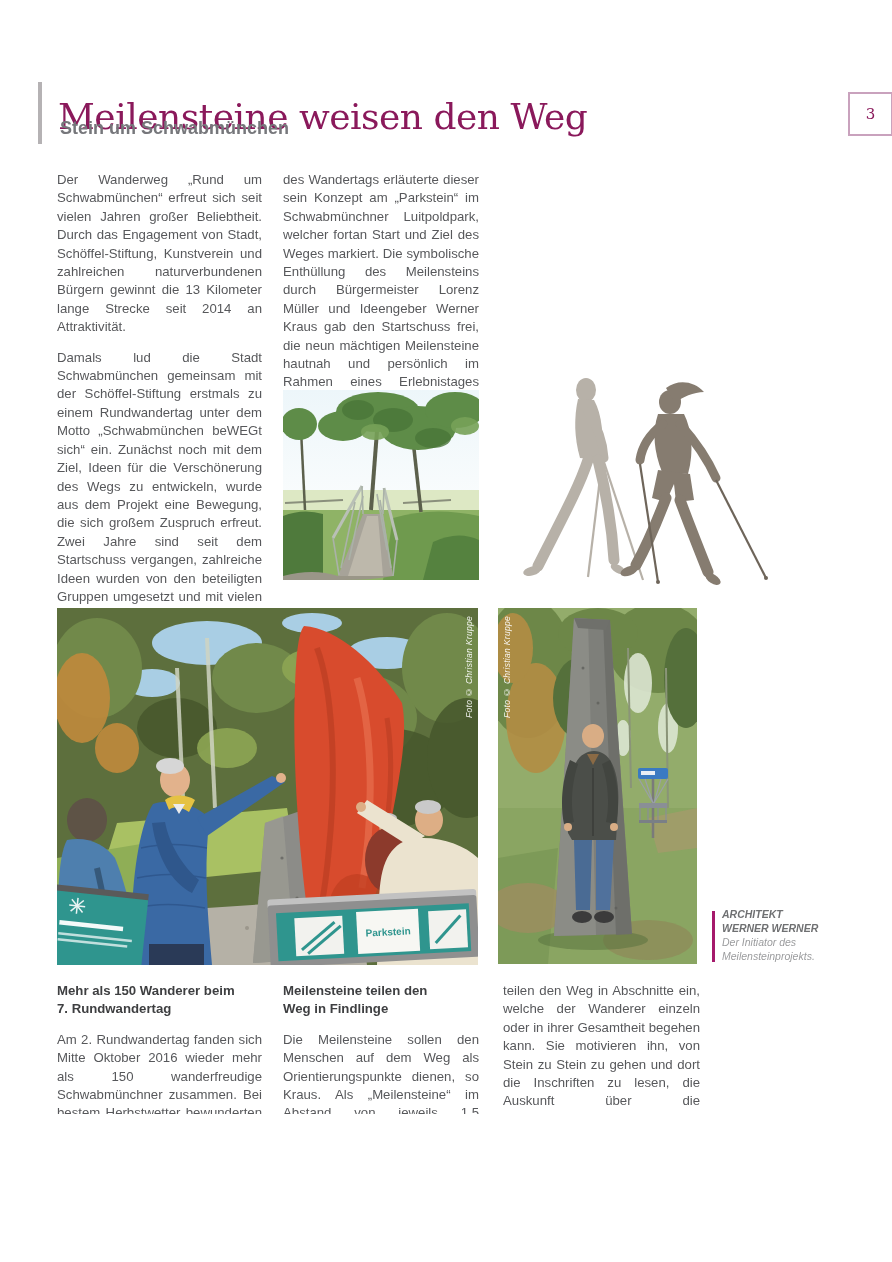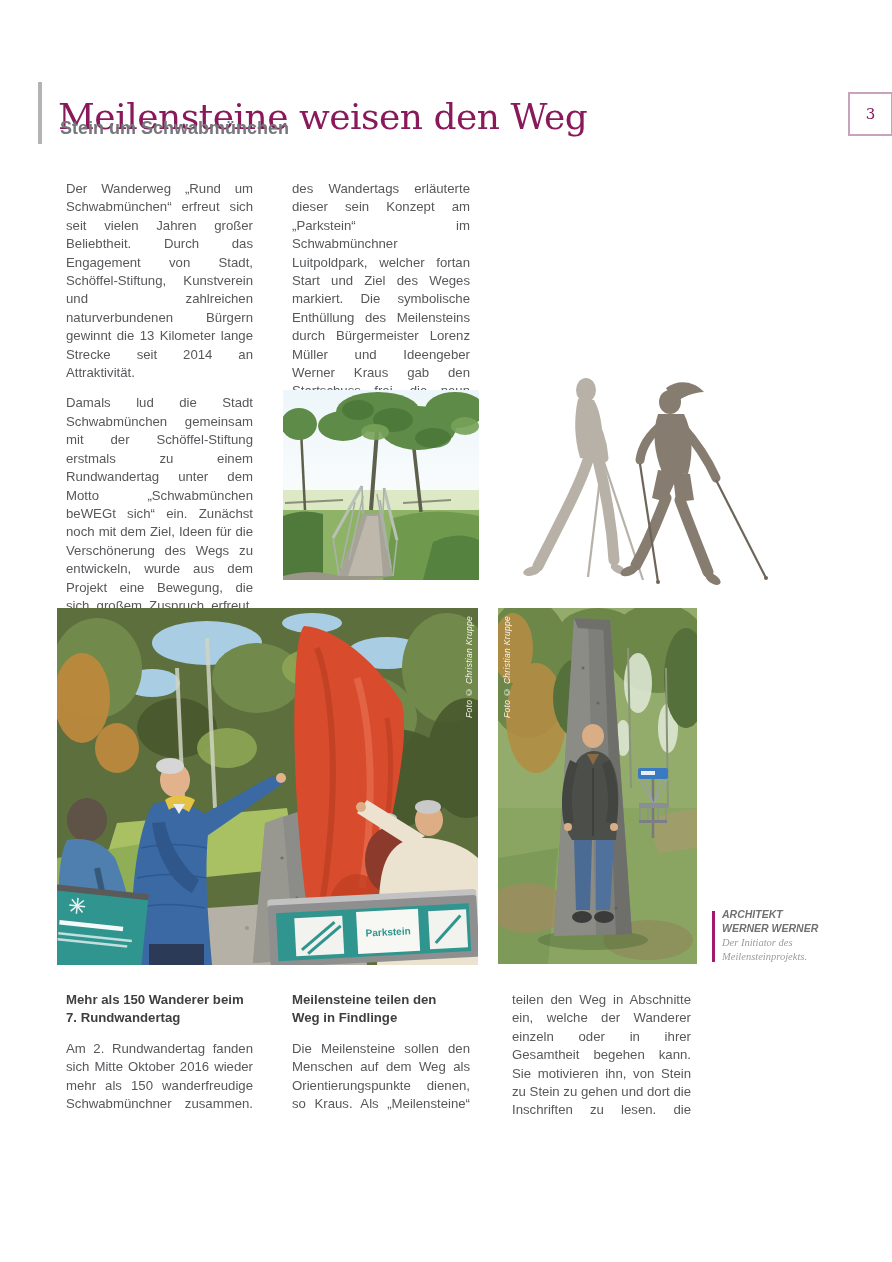--- a/index.html
+++ b/index.html
@@ -9,21 +9,21 @@
   .title-rule{position:absolute;left:38px;top:82px;width:4px;height:62px;background:#b5b2b4;}
   .title{position:absolute;left:58px;top:72px;width:700px;
          font-family:"DejaVu Serif",serif;font-size:36px;font-weight:500;
          color:#8a195b;letter-spacing:-0.5px;white-space:nowrap;}
   .subtitle{position:absolute;left:60px;top:118px;font-size:18px;font-weight:bold;color:#76777b;}
   .pagebox{position:absolute;left:848px;top:92px;width:41px;height:40px;border:2px solid #c9a2bd;
            background:#fff;display:flex;align-items:center;justify-content:center;}
   .pagebox span{font-family:"DejaVu Serif",serif;font-size:15px;color:#8a195b;}
   
   .col{position:absolute;text-align:justify;font-size:13.2px;line-height:18.4px;color:#57585b;}
-  .col p{margin:9px;}
+  .col p{margin:0;}
   .col p + p{margin-top:12px;}
   .subhead{font-weight:bold;color:#3e3f41;white-space:pre-line;margin:0 0 2px 0;text-align:left;}
   #top-col1{left:57px;top:171px;width:205px;}
   #top-col2{left:283px;top:171px;width:196px;}
   #bot-col1{left:57px;top:982px;width:205px;}
   #bot-col2{left:283px;top:982px;width:196px;}
   #bot-col3{left:503px;top:982px;width:197px;}
   
   .photo{position:absolute;overflow:hidden;}
   #bridge-photo{left:283px;top:390px;width:196px;height:190px;}
@@ -33,21 +33,21 @@
   .photo svg{display:block;width:100%;height:100%;}
   .credit{position:absolute;writing-mode:vertical-rl;transform:rotate(180deg);
           font-size:8.5px;font-style:italic;color:rgba(255,255,255,0.92);letter-spacing:0.3px;}
   #unveiling-photo .credit{top:8px;right:4px;}
   #stone-photo .credit{top:8px;left:4px;}
   
   .caption-rule{position:absolute;left:712px;top:911px;width:3px;height:51px;background:#a5196b;}
   .caption{position:absolute;left:722px;top:908px;width:130px;font-size:10.5px;line-height:13.5px;
            font-style:italic;}
   .caption .cap-name{font-weight:bold;color:#6f7072;white-space:pre-line;}
-  .caption .cap-desc{color:#9b9c9e;white-space:pre-line;margin-top:1px;font-family:Liberation Serif, serif;}
+  .caption .cap-desc{color:#9b9c9e;white-space:pre-line;margin-top:1px;}
 </style>
 </head>
 <body>
 
 <div class="page">
 
   <div class="title-rule"></div>
   <h1 class="title">Meilensteine weisen den Weg</h1>
   <div class="subtitle">Stein um Schwabmünchen</div>
   <div class="pagebox">

